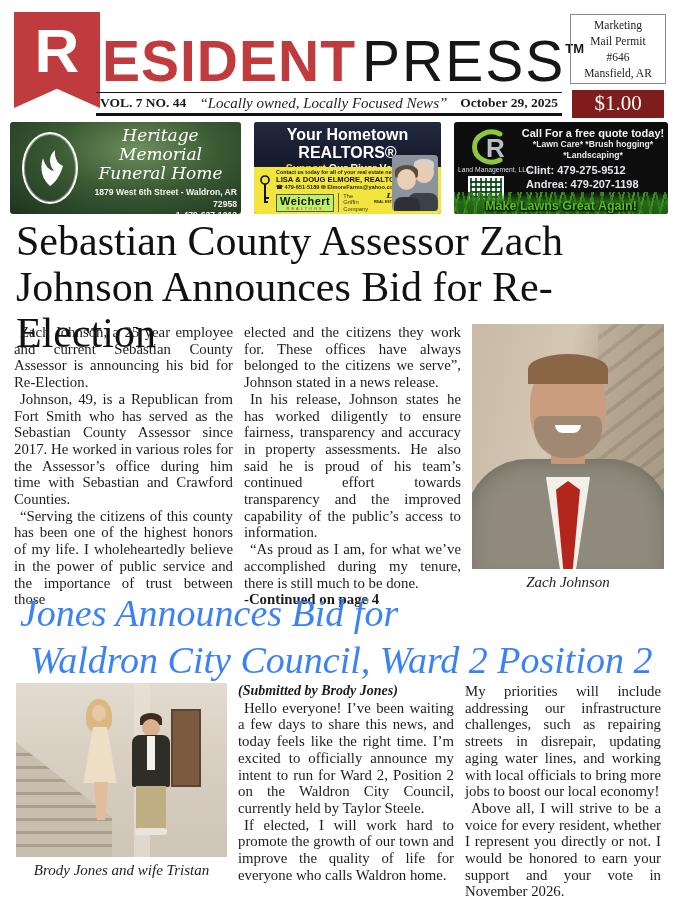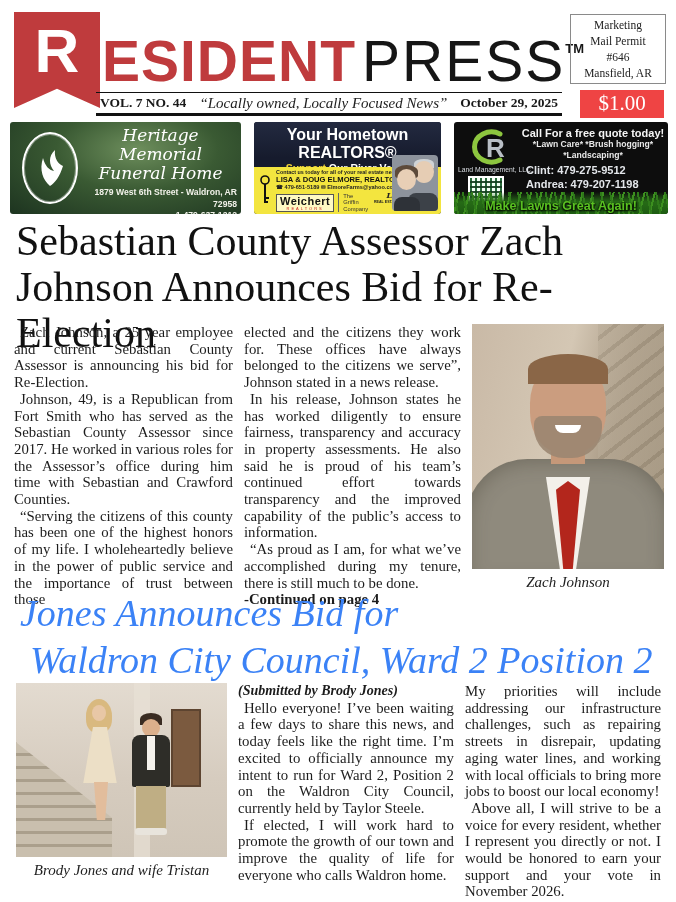--- a/index.html
+++ b/index.html
@@ -21,21 +21,21 @@
   .logo-text .tm  { font-size:13px; vertical-align:28px; color:#161616; font-weight:bold; }
   .permit-box { position:absolute; right:10px; top:14px; width:96px; height:70px;
                 border:1px solid #8a8a8a; text-align:center; font-size:11.5px; line-height:16px;
                 padding-top:2px; color:#222; }
   .dateline { position:absolute; left:96px; top:92px; width:466px;
               border-top:1.5px solid #111; border-bottom:3px solid #111;
               display:flex; align-items:center; justify-content:space-between;
               padding:2px 4px; height:24px; }
   .dateline .vol, .dateline .dt { font-weight:bold; font-size:13.5px; }
   .dateline .tag { font-style:italic; font-size:15px; color:#222; }
-  .price { position:absolute; right:12px; top:90px; width:84px; height:28px; background:#ef4444;
+  .price { position:absolute; right:12px; top:90px; width:92px; height:28px; background:#7f1d1d;
            color:#fff; text-align:center; font-size:21px; line-height:27px; }
 
   
   .ads { position:absolute; left:10px; top:122px; width:658px; height:92px; display:flex; gap:13px; }
   .ad { position:relative; height:92px; overflow:hidden; border-radius:3px; }
 
   
   .ad-heritage { width:231px; background:
       radial-gradient(ellipse at 55% 30%, #6e8f5d 0%, #3a5a33 45%, #1d3420 100%); }
   .hm-oval { position:absolute; left:12px; top:10px; width:56px; height:72px; border:2px solid #fff;
@@ -54,21 +54,21 @@
   .rl-l2 { font-weight:bold; font-size:10.5px; color:#fff; }
   .rl-l2 .hl { color:#f2d437; }
   .rl-l3 { display:inline-block; color:#fff; font-weight:bold; font-size:10.5px;
            border-bottom:2px solid #d8b93a; padding-bottom:1px; }
   .rl-bottom { position:relative; height:47px; background:#f3e53f; padding:2px 4px 2px 22px; }
   .rl-key { position:absolute; left:6px; top:8px; }
   .rl-c1 { font-size:5.4px; font-weight:bold; color:#222; }
   .rl-ag { font-size:7.6px; font-weight:bold; color:#111; }
   .rl-ph { font-size:5.6px; font-weight:bold; color:#222; }
   .rl-brands { display:flex; align-items:center; gap:4px; margin-top:2px; }
-  .rl-wbox { background:#fef9c3; border:1px solid #555; padding:0 3px; text-align:center; }
+  .rl-wbox { background:#bef264; border:1px solid #555; padding:0 3px; text-align:center; }
   .rl-wname { font-weight:bold; font-size:11px; color:#111; letter-spacing:.5px; line-height:12px; }
   .rl-wsub { font-size:4px; color:#c22; letter-spacing:2px; line-height:4px; }
   .rl-web { font-size:4.2px; color:#222; }
   .rl-griffin { border-left:1px solid #666; padding-left:4px; font-size:5.8px; line-height:6.4px;
                 color:#333; }
   .rl-leading { font-family:"DejaVu Serif", serif; font-style:italic; font-weight:bold;
                 font-size:8px; color:#222; text-align:center; line-height:7px; }
   .rl-leading small { display:block; font-size:3.6px; font-family:"Liberation Sans",sans-serif;
                       font-style:normal; }
   .rl-couple { position:absolute; right:3px; top:-12px; width:46px; height:56px;

